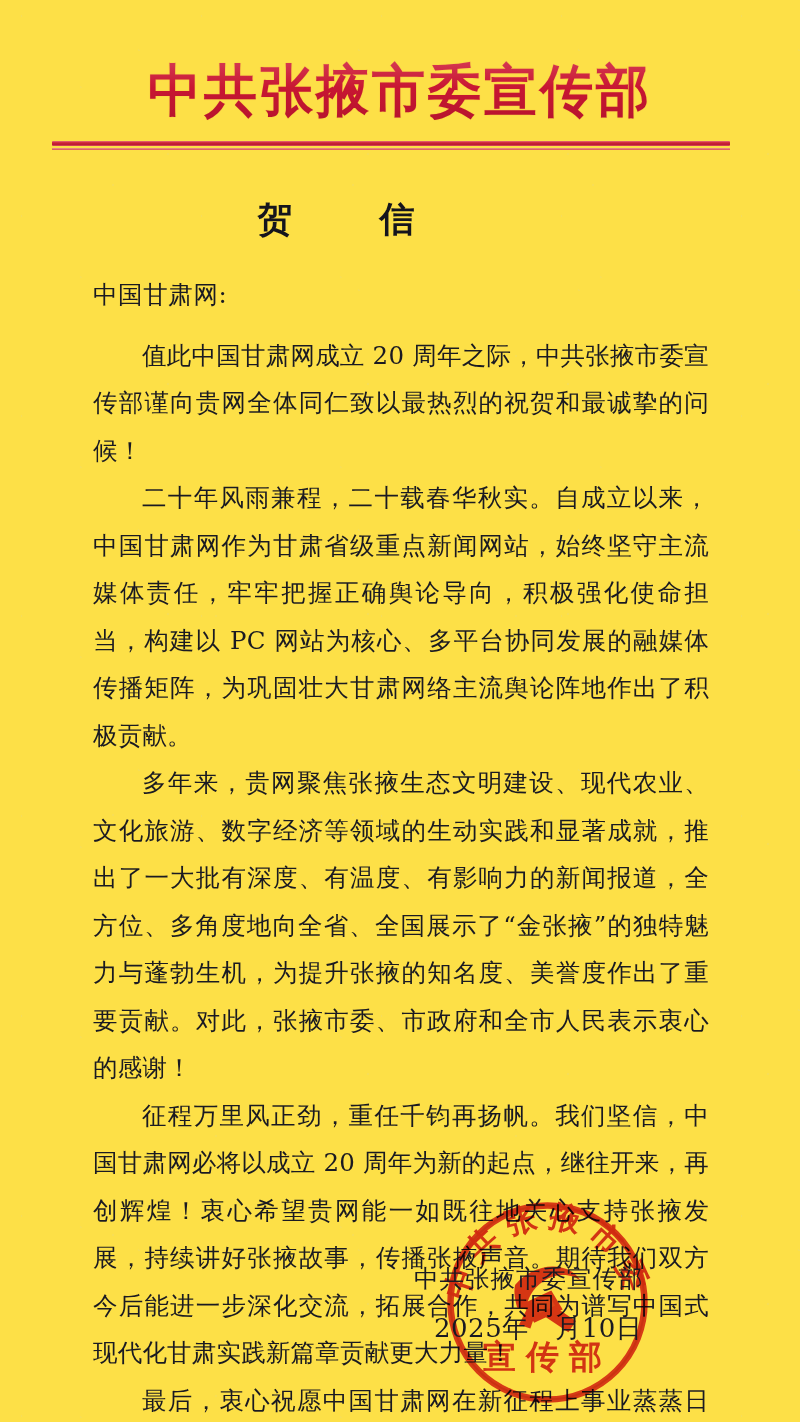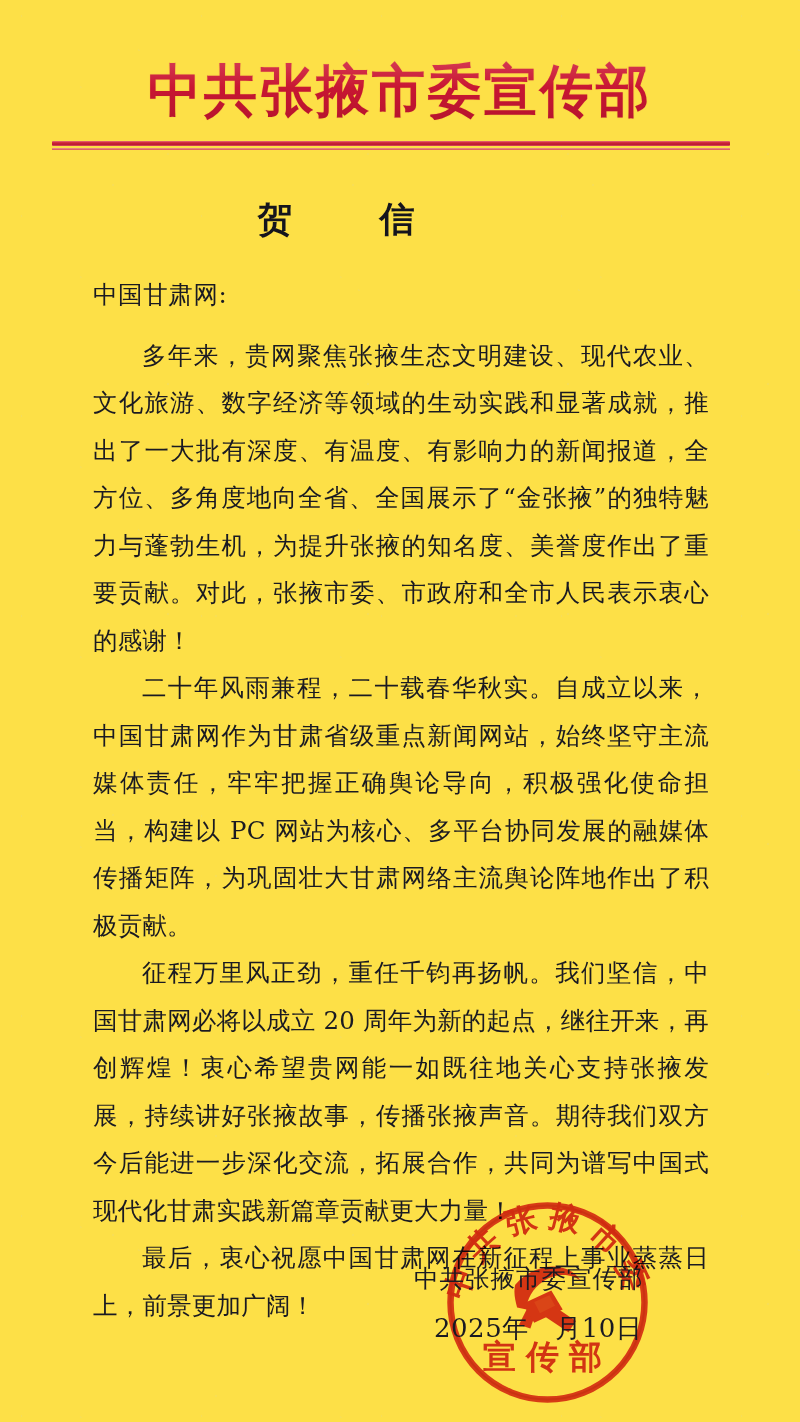--- a/index.html
+++ b/index.html
@@ -175,22 +175,23 @@
     <div class="rule-thick"></div>
     <div class="rule-gap"></div>
     <div class="rule-thin"></div>
   </div>
 
   <div class="doc-title">贺　信</div>
 
   <div class="body-block">
     <p class="addressee">中国甘肃网:</p>
 
+    <p class="para">值此中国甘肃网成立 20 周年之际，中共张掖市委宣传部谨向贵网全体同仁致以最热烈的祝贺和最诚挚的问候！</p>
+    <p class="para">二十年风雨兼程，二十载春华秋实。自成立以来，中国甘肃网作为甘肃省级重点新闻网站，始终坚守主流媒体责任，牢牢把握正确舆论导向，积极强化使命担当，构建以 PC 网站为核心、多平台协同发展的融媒体传播矩阵，为巩固壮大甘肃网络主流舆论阵地作出了积极贡献。</p>
     <p class="para">多年来，贵网聚焦张掖生态文明建设、现代农业、文化旅游、数字经济等领域的生动实践和显著成就，推出了一大批有深度、有温度、有影响力的新闻报道，全方位、多角度地向全省、全国展示了“金张掖”的独特魅力与蓬勃生机，为提升张掖的知名度、美誉度作出了重要贡献。对此，张掖市委、市政府和全市人民表示衷心的感谢！</p>
-    <p class="para">二十年风雨兼程，二十载春华秋实。自成立以来，中国甘肃网作为甘肃省级重点新闻网站，始终坚守主流媒体责任，牢牢把握正确舆论导向，积极强化使命担当，构建以 PC 网站为核心、多平台协同发展的融媒体传播矩阵，为巩固壮大甘肃网络主流舆论阵地作出了积极贡献。</p>
     <p class="para">征程万里风正劲，重任千钧再扬帆。我们坚信，中国甘肃网必将以成立 20 周年为新的起点，继往开来，再创辉煌！衷心希望贵网能一如既往地关心支持张掖发展，持续讲好张掖故事，传播张掖声音。期待我们双方今后能进一步深化交流，拓展合作，共同为谱写中国式现代化甘肃实践新篇章贡献更大力量！</p>
     <p class="para">最后，衷心祝愿中国甘肃网在新征程上事业蒸蒸日上，前景更加广阔！</p>
   </div>
 
   <div class="seal">
     <svg viewBox="0 0 213 213" xmlns="http://www.w3.org/2000/svg">
       <defs>
         <path id="arcTop" d="M 26 112 A 80 80 0 0 1 187 112" fill="none"></path>
       </defs>
 

